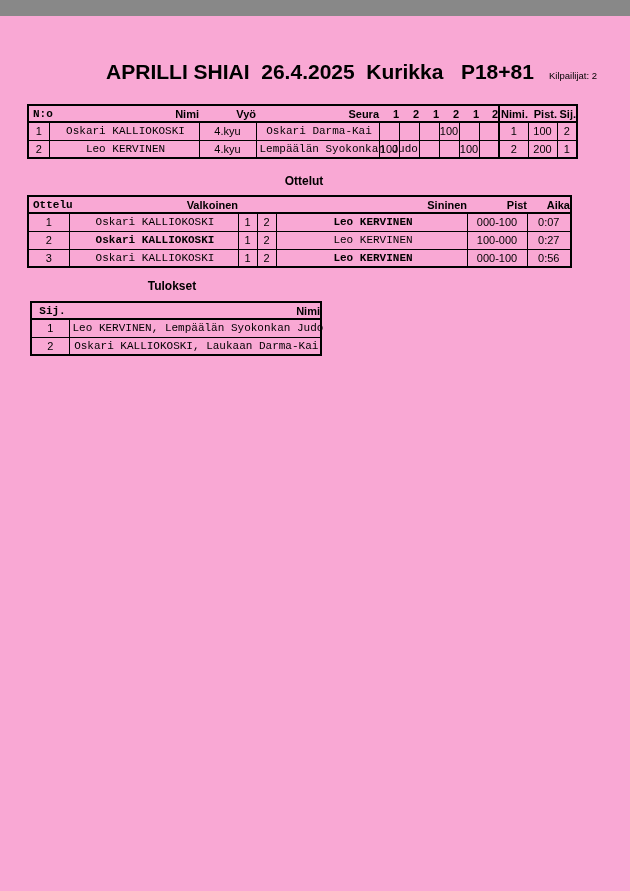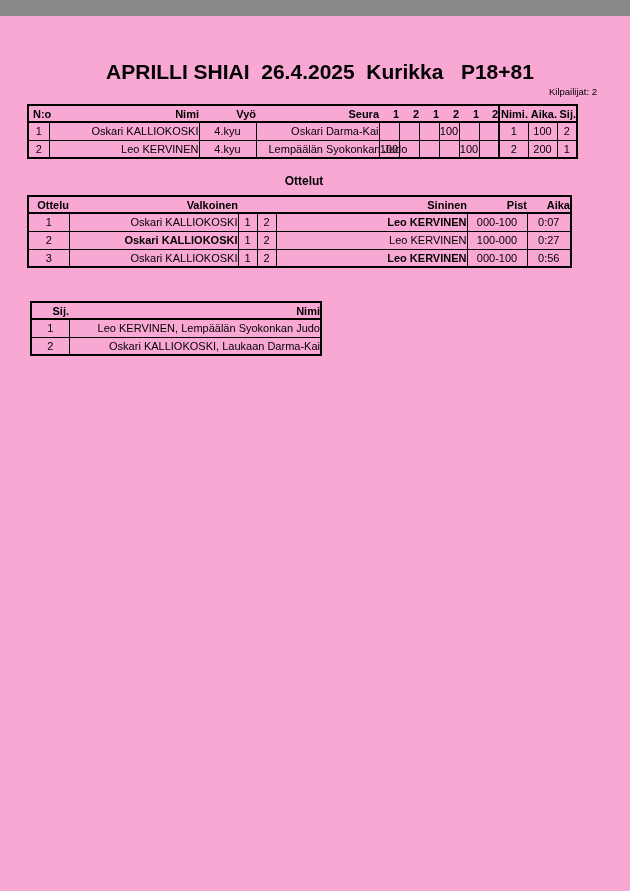--- a/index.html
+++ b/index.html
@@ -21,21 +21,21 @@
   }
   .section-heading {
     position:absolute;
     font-size:12px; font-weight:bold;
     text-align:center;
   }
   .h-kilpailijat { top:68px; left:0; width:526px; }
   .h-ottelut    { top:158px; left:0; width:608px;text-align:center; }
   .h-tulokset   { top:263px; left:0; width:344px; }
   .count-label {
-    position:absolute; top:70px; right:33px;
+    position:absolute; top:54px; right:33px;
     font-size:9.5px;
   }
   table {
     position:absolute;
     border-collapse:collapse;
     table-layout:fixed;
     font-size:11px;
     border:2px solid #000;
   }
   th {
@@ -47,22 +47,22 @@
     white-space:nowrap;
     overflow:visible;
   }
   td {
     border:1px solid #000;
     height:18px;
     text-align:center;
     white-space:nowrap;
     vertical-align:middle;
   }
-  th.al, td.al { text-align:right; padding-left:4px; }
-  td.al { padding-left:12px; }
+  th.al, td.al { text-align:center; padding-left:4px;font-family:Liberation Mono, monospace; }
+  td.al { padding-left:3px; }
   .thickl { border-left:2px solid #000 !important; }
   .bold { font-weight:bold; }
   .ovf { overflow:visible; }
   .t1 { left:27px; top:88px;  width:549px; }
   .t2 { left:27px; top:179px; width:543px; }
   .t3 { left:30px; top:285px; width:290px; }
 </style>
 </head>
 <body>
 
@@ -94,21 +94,21 @@
         <th>Nimi</th>
         <th>Vyö</th>
         <th>Seura</th>
         <th>1</th>
         <th>2</th>
         <th>1</th>
         <th>2</th>
         <th>1</th>
         <th>2</th>
         <th class="thickl">Nimi.</th>
-        <th>Aika.</th>
+        <th>Pist.</th>
         <th>Sij.</th>
       </tr>
     </thead>
     <tbody>
       <tr>
         <td>1</td>
         <td class="al">Oskari KALLIOKOSKI</td>
         <td>4.kyu</td>
         <td class="al ovf">Oskari Darma-Kai</td>
         <td></td>
@@ -186,20 +186,21 @@
         <td class="al">Oskari KALLIOKOSKI</td>
         <td>1</td>
         <td>2</td>
         <td class="al bold">Leo KERVINEN</td>
         <td>000-100</td>
         <td>0:56</td>
       </tr>
     </tbody>
   </table>
 
+  <div class="section-heading h-tulokset">Tulokset</div>
 
   <table class="t3">
     <colgroup>
       <col style="width:38px">
         <col style="width:252px">
     </colgroup>
     <thead>
       <tr>
         <th class="al">Sij.</th>
         <th>Nimi</th>

